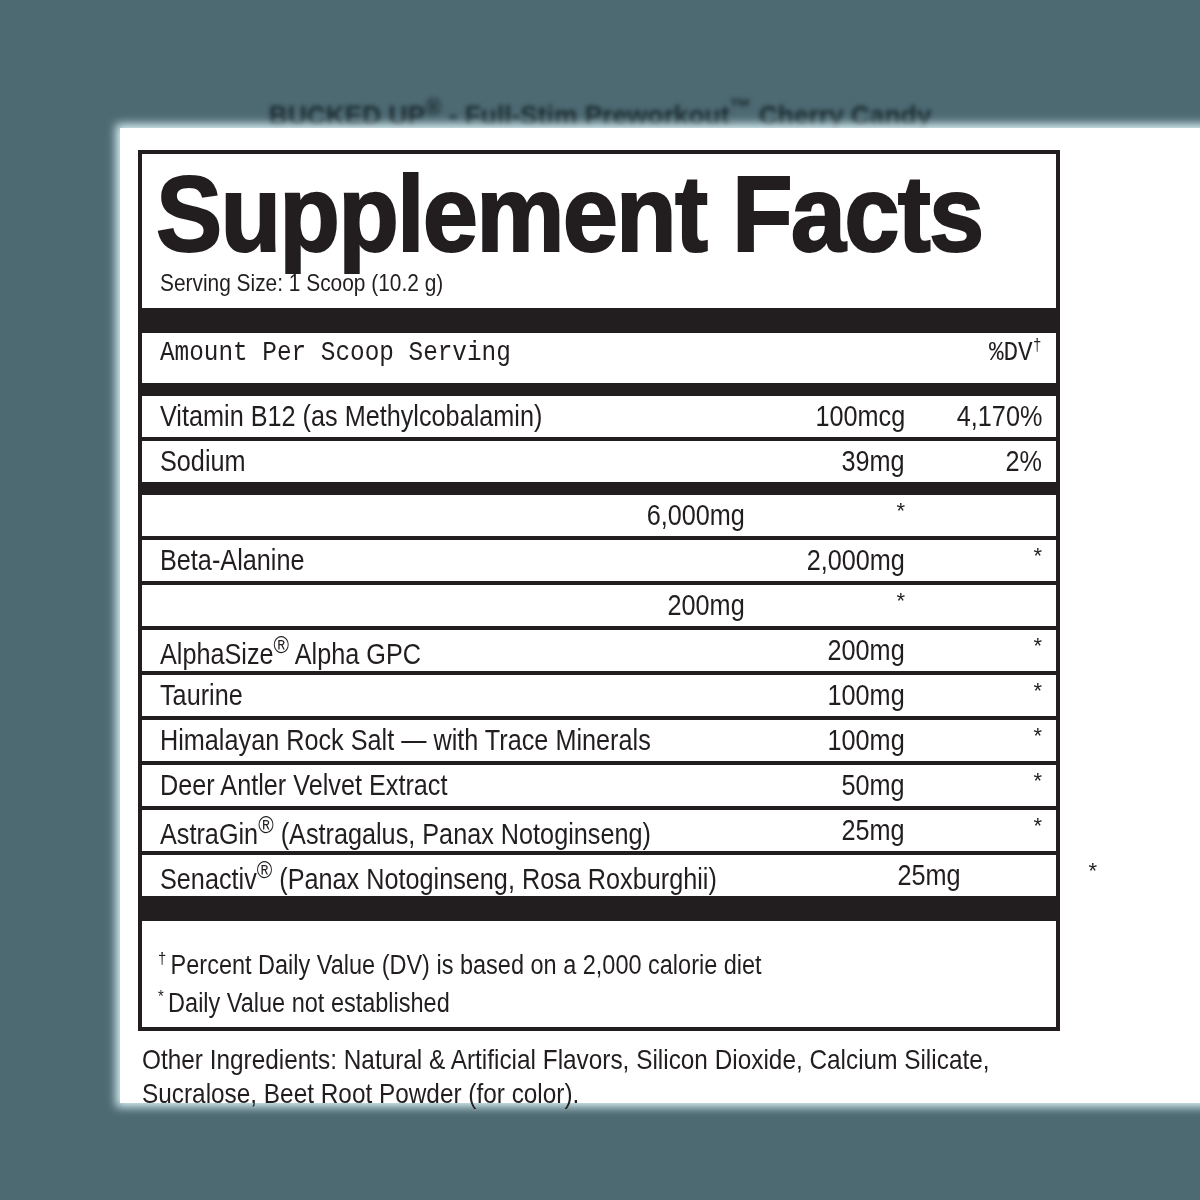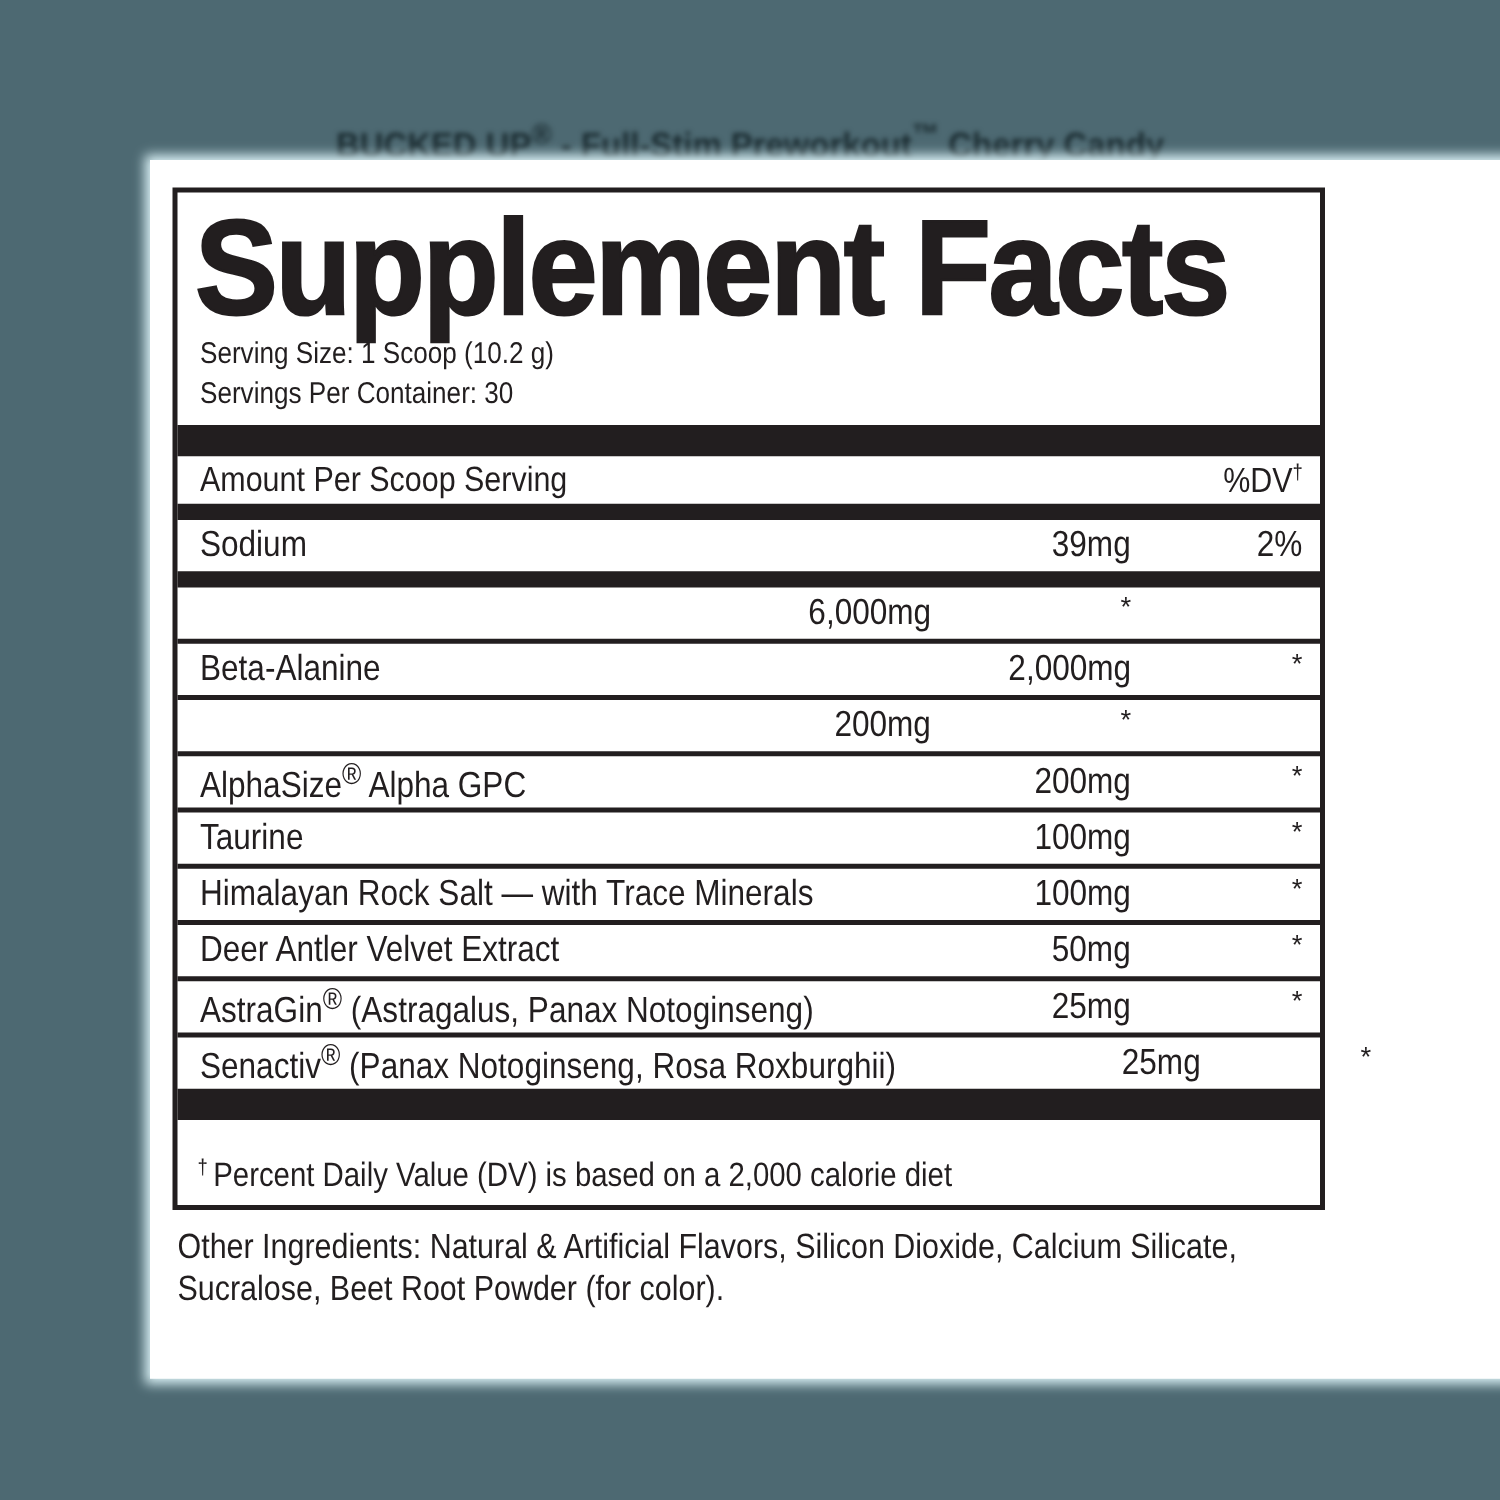--- a/index.html
+++ b/index.html
@@ -75,22 +75,23 @@
   }
   .bar { background: #221e1f; width: 100%; }
   .bar-top { height: 25px; margin-top: 9px; }
   .bar-mid { height: 13px; }
   .bar-bottom { height: 25px; }
   .hdr-row {
     display: flex;
     justify-content: space-between;
     align-items: center;
     height: 38px;
-    padding: 0 14px 0 18px;
+    padding: 0 14px 12px 18px;
     font-size: 28px;
+    font-family: Liberation Mono, monospace;
   }
   .hdr-row sup { font-size: 17px; }
   .rows .row {
     display: grid;
     grid-template-columns: 1fr 160px 137px;
     align-items: center;
     height: 41px;
     padding: 0 14px 0 18px;
     font-size: 29px;
   }
@@ -124,34 +125,38 @@
 
 <div class="product-title">BUCKED UP<sup>®</sup> - Full-Stim Preworkout<sup>™</sup> Cherry Candy</div>
 
 <div class="card">
   <div class="facts-box">
 
     <div class="facts-title">Supplement Facts</div>
 
     <div class="serving">
       <p><span class="cond">Serving Size: 1 Scoop (10.2 g)</span></p>
-      <p><span class="cond">Servings Per Container: 30</span></p>
     </div>
 
     <div class="bar bar-top"></div>
 
     <div class="hdr-row">
       <span class="cond">Amount Per Scoop Serving</span>
       <span class="cond-r"><span>%DV</span><sup>†</sup></span>
     </div>
 
     <div class="bar bar-mid"></div>
 
     <div class="rows">
       <div class="row">
+        <span class="name"><span class="cond">Vitamin B12 (as Methylcobalamin)</span></span>
+        <span class="amt"><span class="cond-r">100mcg</span></span>
+        <span class="dv"><span class="cond-r">4,170%</span></span>
+      </div>
+      <div class="row">
         <span class="name"><span class="cond">Sodium</span></span>
         <span class="amt"><span class="cond-r">39mg</span></span>
         <span class="dv"><span class="cond-r">2%</span></span>
       </div>
     </div>
 
     <div class="bar bar-mid"></div>
 
     <div class="rows">
       <div class="row">
@@ -196,18 +201,19 @@
         <span class="name"><span class="cond">Senactiv<sup>®</sup> (Panax Notoginseng, Rosa Roxburghii)</span></span>
         <span class="amt"><span class="cond-r">25mg</span></span>
         <span class="dv star">*</span>
       </div>
     </div>
 
     <div class="bar bar-bottom"></div>
 
     <div class="footnotes">
       <p><span class="cond"><sup>†</sup><span>Percent Daily Value (DV) is based on a 2,000 calorie diet</span></span></p>
+      <p><span class="cond"><sup>*</sup><span>Daily Value not established</span></span></p>
     </div>
 
   </div>
 
   <div class="other-ingredients">Other Ingredients: Natural &amp; Artificial Flavors, Silicon Dioxide, Calcium Silicate, Sucralose, Beet Root Powder (for color).</div>
 </div>
 
 </body></html>

